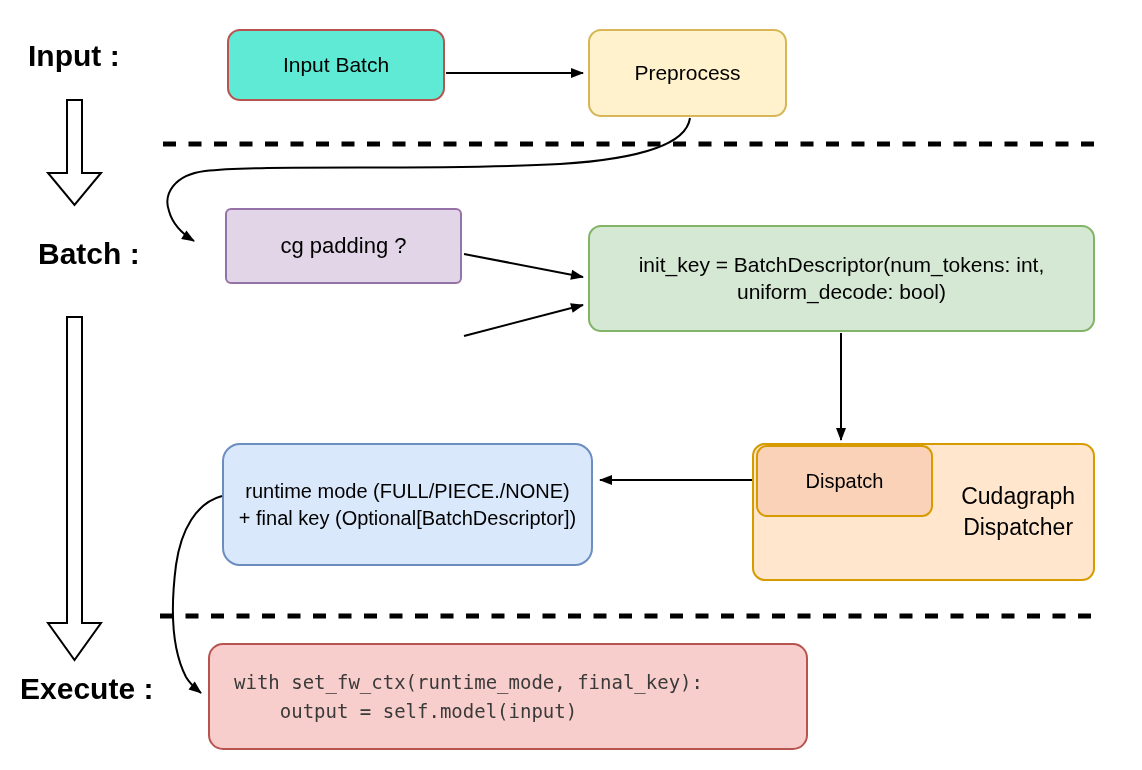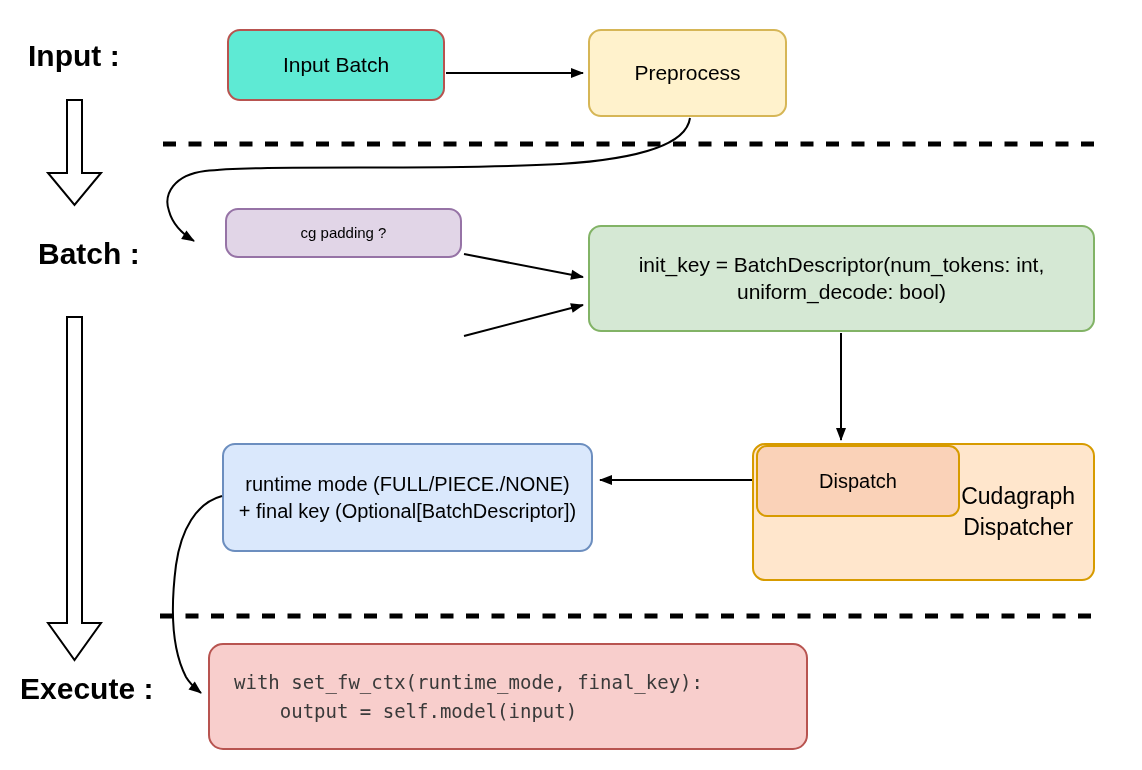--- a/index.html
+++ b/index.html
@@ -15,26 +15,26 @@
   .lbl-plan{left:38px;top:239px;}
   .lbl-execute{left:20px;top:674px;}
 
   .node{
     position:absolute;box-sizing:border-box;border:2px solid #000;border-radius:13px;
     display:flex;align-items:center;justify-content:center;text-align:center;
     font-size:21px;line-height:1.3;white-space:pre-line;z-index:1;
   }
   .n-input-batch{left:227px;top:29px;width:218px;height:72px;background:#5eead4;border-color:#b85450;}
   .n-preprocess{left:588px;top:29px;width:199px;height:88px;background:#fff2cc;border-color:#d6b656;}
-  .n-cg-padding{left:225px;top:208px;width:237px;height:50px;background:#e1d5e7;border-color:#9673a6;font-size:15px;}
+  .n-cg-padding{left:225px;top:208px;width:237px;height:76px;background:#e1d5e7;border-color:#9673a6;font-size:22px;border-radius:6px;}
   .n-uniform-decode{left:225px;top:300px;width:237px;height:70px;background:#e1d5e7;border-color:#9673a6;font-size:22px;}
   .n-init-key{left:588px;top:225px;width:507px;height:107px;background:#d5e8d4;border-color:#82b366;font-size:21px;line-height:1.25;}
   .n-cudagraph{left:752px;top:443px;width:343px;height:138px;background:#ffe6cc;border-color:#d79b00;justify-content:flex-end;padding-right:18px;font-size:23px;line-height:1.35;}
-  .n-dispatch{left:756px;top:445px;width:204px;height:72px;background:#fad2b8;border-color:#d79b00;font-size:20px;border-radius:11px;z-index:2;}
-  .n-runtime{left:222px;top:443px;width:371px;height:109px;background:#dae8fc;border-color:#6c8ebf;font-size:20px;line-height:1.35;}
+  .n-dispatch{left:756px;top:445px;width:177px;height:72px;background:#fad2b8;border-color:#d79b00;font-size:20px;border-radius:11px;z-index:2;}
+  .n-runtime{left:222px;top:443px;width:371px;height:123px;background:#dae8fc;border-color:#6c8ebf;font-size:20px;line-height:1.35;border-radius:18px;}
   .n-execute-code{
     left:208px;top:643px;width:600px;height:107px;background:#f8cecc;border-color:#b85450;
     font-family:"DejaVu Sans Mono","Liberation Mono",monospace;font-size:19px;line-height:1.5;
     color:#3a3a3a;white-space:pre;justify-content:flex-start;padding-left:24px;text-align:left;
     border-radius:15px;
   }
   .overlay{position:absolute;left:0;top:0;width:1142px;height:770px;z-index:3;pointer-events:none;}
 </style>
 </head>
 <body>

